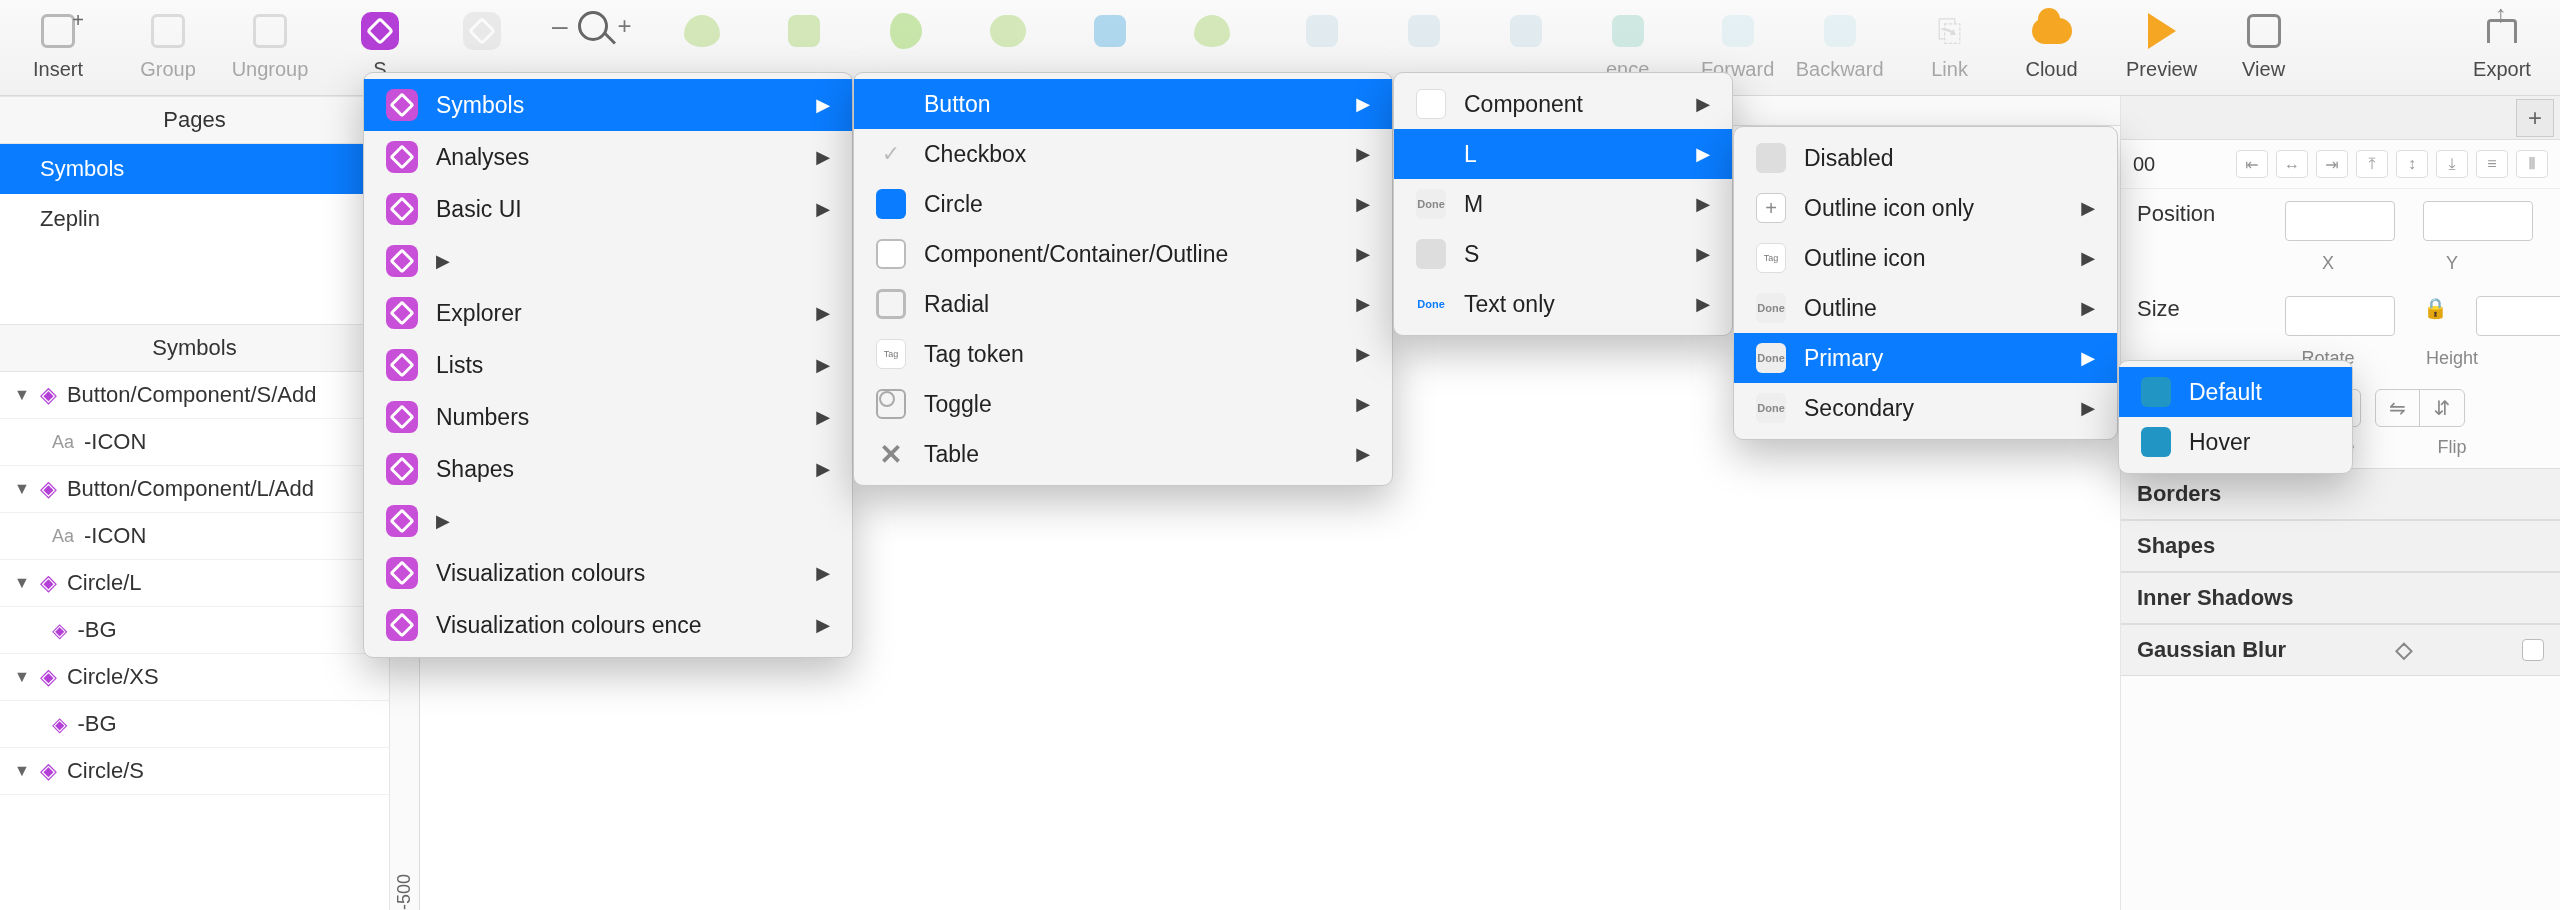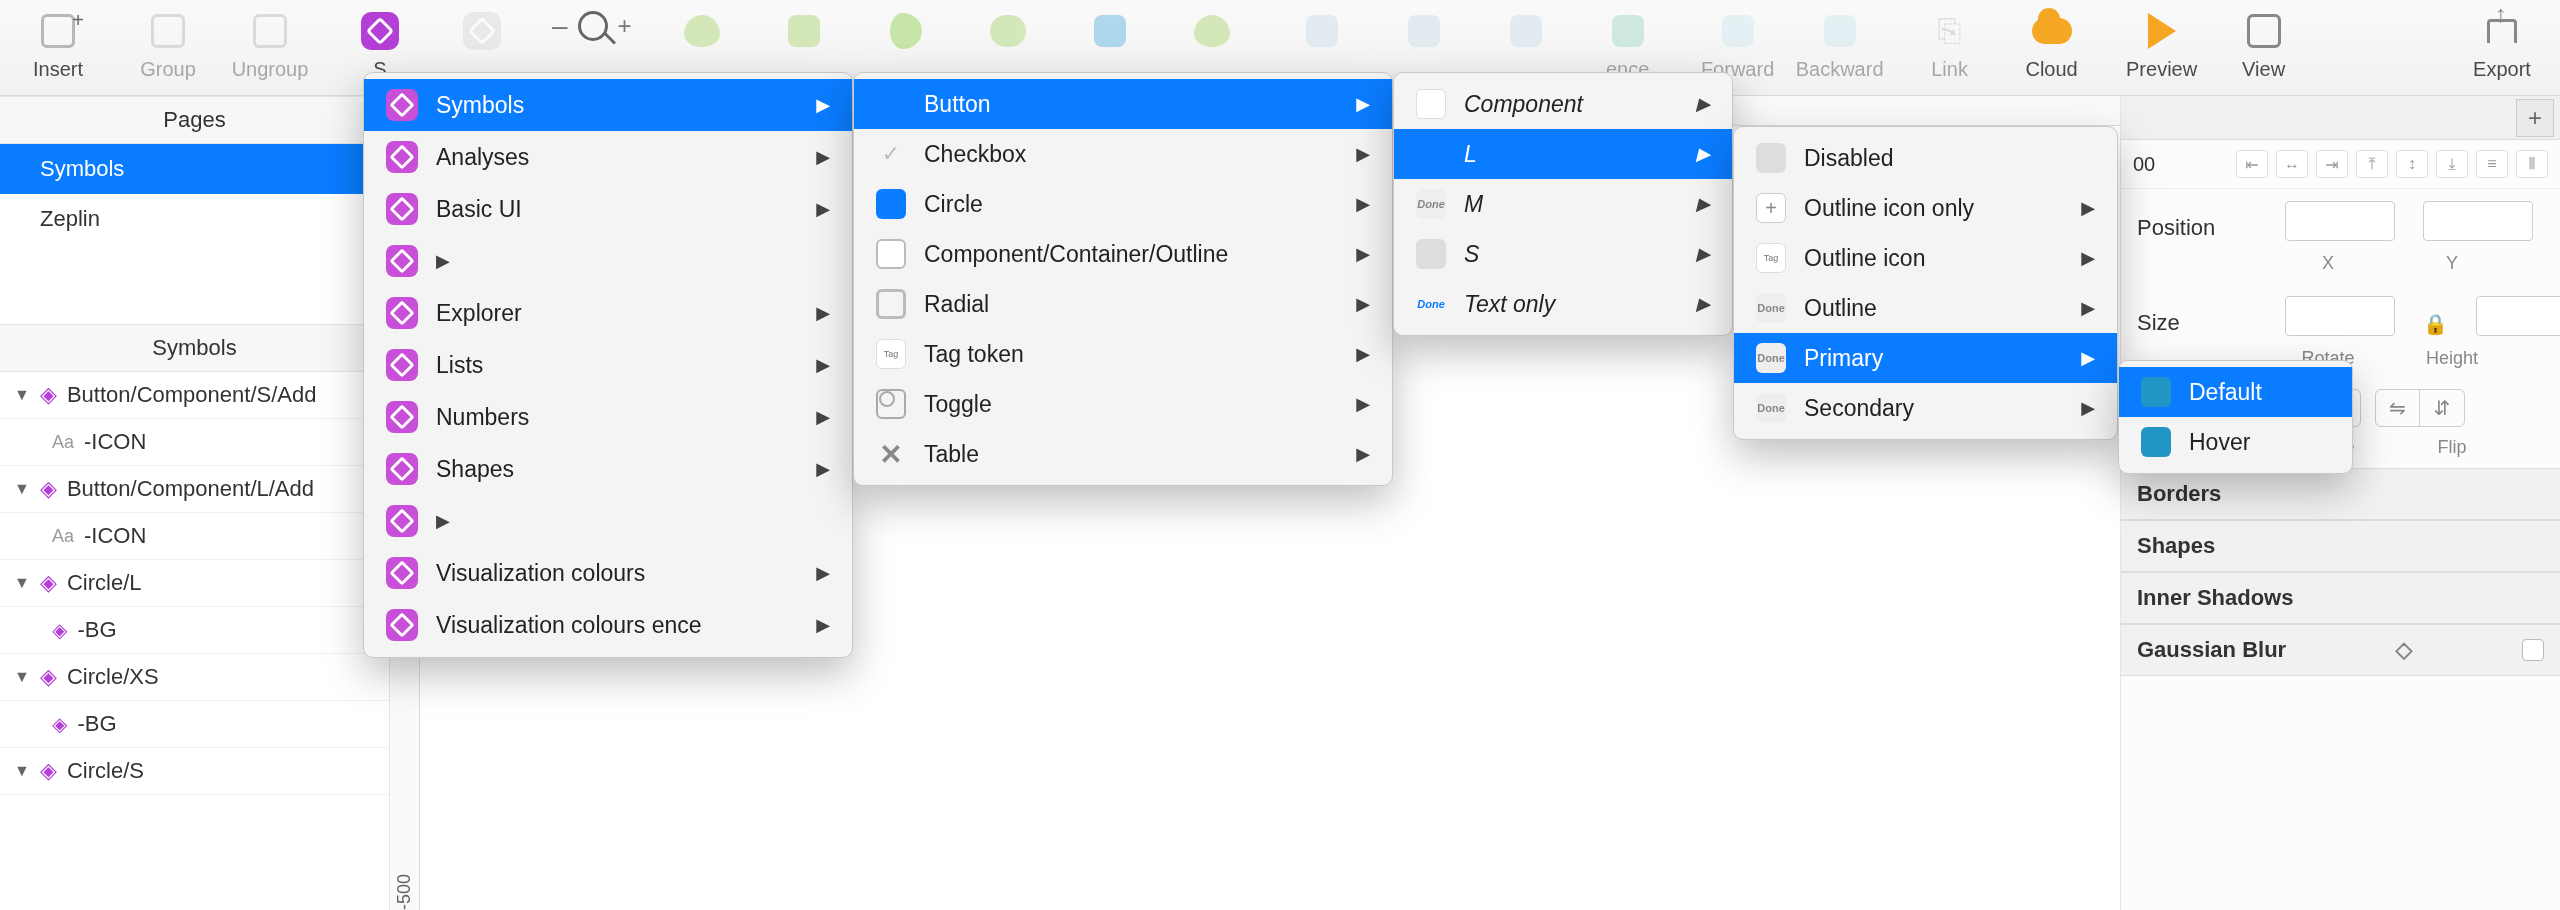--- a/index.html
+++ b/index.html
@@ -63,21 +63,21 @@
   .ruler-top{height:30px;border-bottom:1px solid #ddd;background:#fafafa;}
   .ruler-left{position:absolute;left:0;top:30px;bottom:0;width:30px;border-right:1px solid #ddd;background:#fafafa;display:flex;align-items:flex-end;justify-content:center;}
   .ruler-left span{writing-mode:vertical-rl;transform:rotate(180deg);font-size:18px;color:#666;padding-bottom:30px;}
 
   
   .inspector{position:absolute;right:0;top:96px;bottom:0;width:440px;background:#fcfcfc;border-left:1px solid #e5e5e5;font-size:20px;color:#333;}
   .tabbar{height:44px;background:#f0f0f0;border-bottom:1px solid #ddd;display:flex;align-items:center;justify-content:flex-end;padding-right:6px;}
   .tabbar .plus{width:38px;height:38px;background:#eaeaea;border:1px solid #ccc;display:flex;align-items:center;justify-content:center;font-size:24px;color:#666;}
   .align-row{display:flex;gap:8px;padding:10px 12px;border-bottom:1px solid #eee;}
   .align-btn{width:32px;height:28px;border:1px solid #ddd;border-radius:4px;background:#fff;display:flex;align-items:center;justify-content:center;color:#999;font-size:16px;}
-  .field-row{display:flex;align-items:flex-end;padding:12px 16px;gap:28px;}
+  .field-row{display:flex;align-items:flex-start;padding:12px 16px;gap:28px;}
   .field-row label{flex:0 0 120px;font-size:22px;}
   .numfield{width:110px;height:40px;border:1px solid #ccc;border-radius:4px;background:#fff;}
   .sublabels{display:flex;gap:14px;padding:0 16px 10px 152px;font-size:18px;color:#888;}
   .sublabels span{width:110px;text-align:center;}
   .tool-row{display:flex;gap:14px;padding:10px 16px;align-items:center;}
   .tool-row label{flex:0 0 120px;font-size:22px;}
   .segbtn{display:flex;border:1px solid #ccc;border-radius:6px;overflow:hidden;}
   .segbtn div{width:44px;height:36px;display:flex;align-items:center;justify-content:center;color:#888;border-right:1px solid #ccc;}
   .segbtn div:last-child{border-right:none;}
   .panel-hdr{background:#f1f1f1;border-top:1px solid #ddd;border-bottom:1px solid #ddd;padding:12px 16px;font-size:22px;font-weight:600;color:#333;display:flex;align-items:center;justify-content:space-between;}
@@ -110,21 +110,21 @@
   .thumb.done{font-size:11px;color:#0a7cff;font-weight:bold;}
   .thumb.done-g{font-size:11px;color:#888;font-weight:bold;background:#eee;}
   .thumb.plus{border:1px solid #ccc;color:#888;font-size:20px;background:#fff;}
   .thumb.rect-blue{width:36px;height:22px;background:#0a7cff;border-radius:3px;}
   .thumb.rect-gray{width:36px;height:22px;background:#ddd;border-radius:3px;}
   .thumb.rect-teal{width:36px;height:22px;background:#2196c4;border-radius:3px;}
 
   
   #menu1{left:363px; top:72px; width:490px;}
   #menu2{left:853px; top:72px; width:540px;}
-  #menu3{left:1393px;top:72px; width:340px;font-style:italic;}
+  #menu3{left:1393px;top:72px; width:340px;}
   #menu4{left:1733px;top:126px;width:385px;}
   #menu5{left:2118px;top:360px;width:235px;}
 
 </style>
 </head>
 <body>
 
 <div class="toolbar">
   <div class="tool-group">
     <div class="tool">

